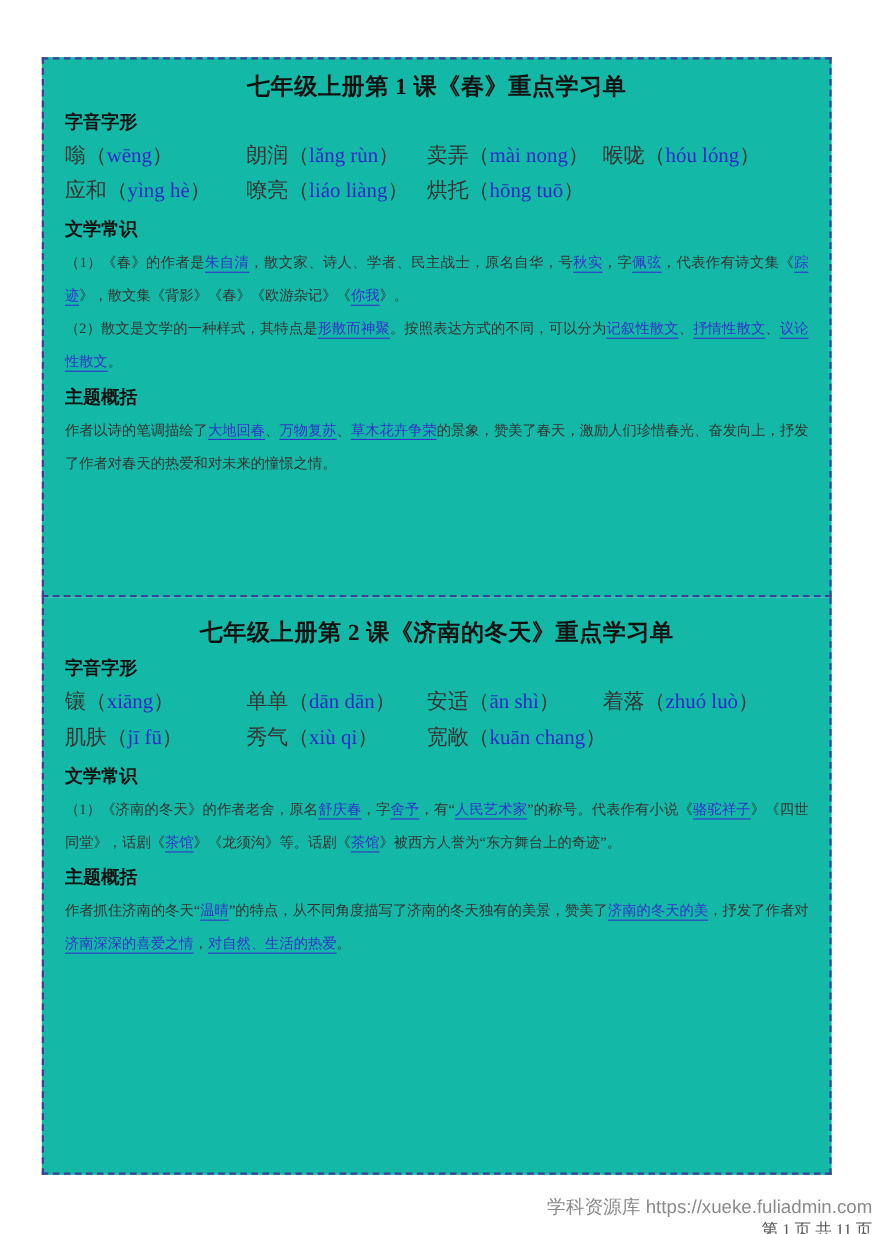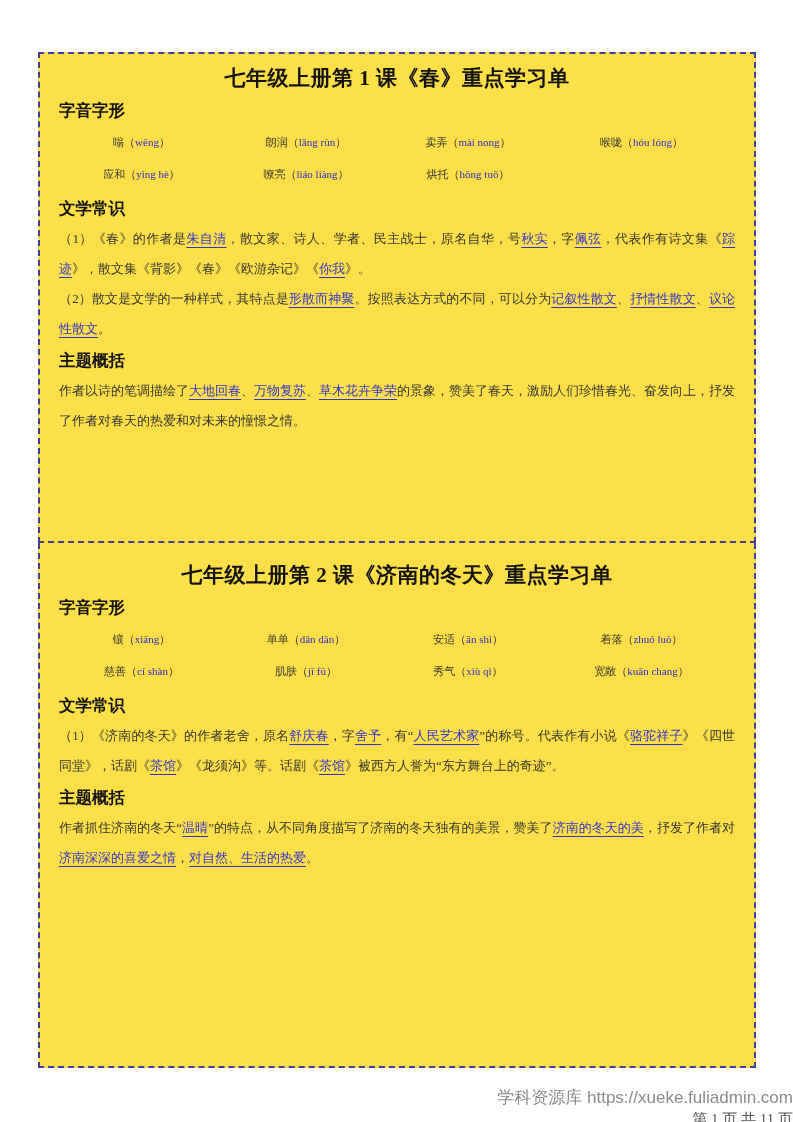--- a/index.html
+++ b/index.html
@@ -16,39 +16,38 @@
     width:793px;height:1122px;overflow:hidden;position:relative;
     background:#ffffff;
     font-family:"Liberation Serif","DejaVu Serif",serif;
     color:var(--body);
   }
   .sheet{position:absolute;left:38px;top:52px;width:718px;}
   .card{
     border:2px dashed var(--border);
     width:718px;
     padding:4px 19px 0 19px;
-    background:#fde047;
+    background:#14b8a6;
   }
   .card.first{height:491px;}
   .card.second{height:525px;border-top:none;}
   .card-title{
     text-align:center;font-size:21px;font-weight:bold;line-height:28px;
     color:#111;margin:6px 0 2px 0;letter-spacing:0.5px;
   }
   .card.second .card-title{margin-top:14px;}
   .sec-heading{
     font-weight:bold;font-size:16.5px;line-height:30px;color:#111;
     margin-top:4px;
   }
   .sec-heading.theme{margin-top:2px;}
   .word-grid{
     display:grid;
     grid-template-columns:165px 164px 160px 1fr;
-    font-size:11px;
-    text-align:center;
+    font-size:19px;
   }
   .word-cell{line-height:32px;white-space:nowrap;}
   .word-cell .hanzi{color:var(--body);}
   .word-cell .paren{color:var(--body);}
   .word-cell .pinyin{color:var(--pinyin);}
   .para{
     margin:0;font-size:13px;line-height:30px;text-align:justify;
     color:var(--body);
   }
   .hl{
@@ -99,21 +98,20 @@
 
   <section class="card second">
     <h1 class="card-title">七年级上册第 2 课《济南的冬天》重点学习单</h1>
 
     <div class="sec-heading">字音字形</div>
     <div class="word-grid">
         <div class="word-cell"><span class="hanzi">镶</span><span class="paren">（</span><span class="pinyin">xiāng</span><span class="paren">）</span></div>
         <div class="word-cell"><span class="hanzi">单单</span><span class="paren">（</span><span class="pinyin">dān dān</span><span class="paren">）</span></div>
         <div class="word-cell"><span class="hanzi">安适</span><span class="paren">（</span><span class="pinyin">ān shì</span><span class="paren">）</span></div>
         <div class="word-cell"><span class="hanzi">着落</span><span class="paren">（</span><span class="pinyin">zhuó luò</span><span class="paren">）</span></div>
-        <div class="word-cell"><span class="hanzi">慈善</span><span class="paren">（</span><span class="pinyin">cí shàn</span><span class="paren">）</span></div>
         <div class="word-cell"><span class="hanzi">肌肤</span><span class="paren">（</span><span class="pinyin">jī fū</span><span class="paren">）</span></div>
         <div class="word-cell"><span class="hanzi">秀气</span><span class="paren">（</span><span class="pinyin">xiù qi</span><span class="paren">）</span></div>
         <div class="word-cell"><span class="hanzi">宽敞</span><span class="paren">（</span><span class="pinyin">kuān chang</span><span class="paren">）</span></div>
       </div>
 
     <div class="sec-heading">文学常识</div>
     <div>
         <p class="para"><span>（1）《济南的冬天》的作者老舍，原名</span><span class="hl">舒庆春</span><span>，字</span><span class="hl">舍予</span><span>，有“</span><span class="hl">人民艺术家</span><span>”的称号。代表作有小说《</span><span class="hl">骆驼祥子</span><span>》《四世同堂》，话剧《</span><span class="hl">茶馆</span><span>》《龙须沟》等。话剧《</span><span class="hl">茶馆</span><span>》被西方人誉为“东方舞台上的奇迹”。</span></p>
       </div>
 

